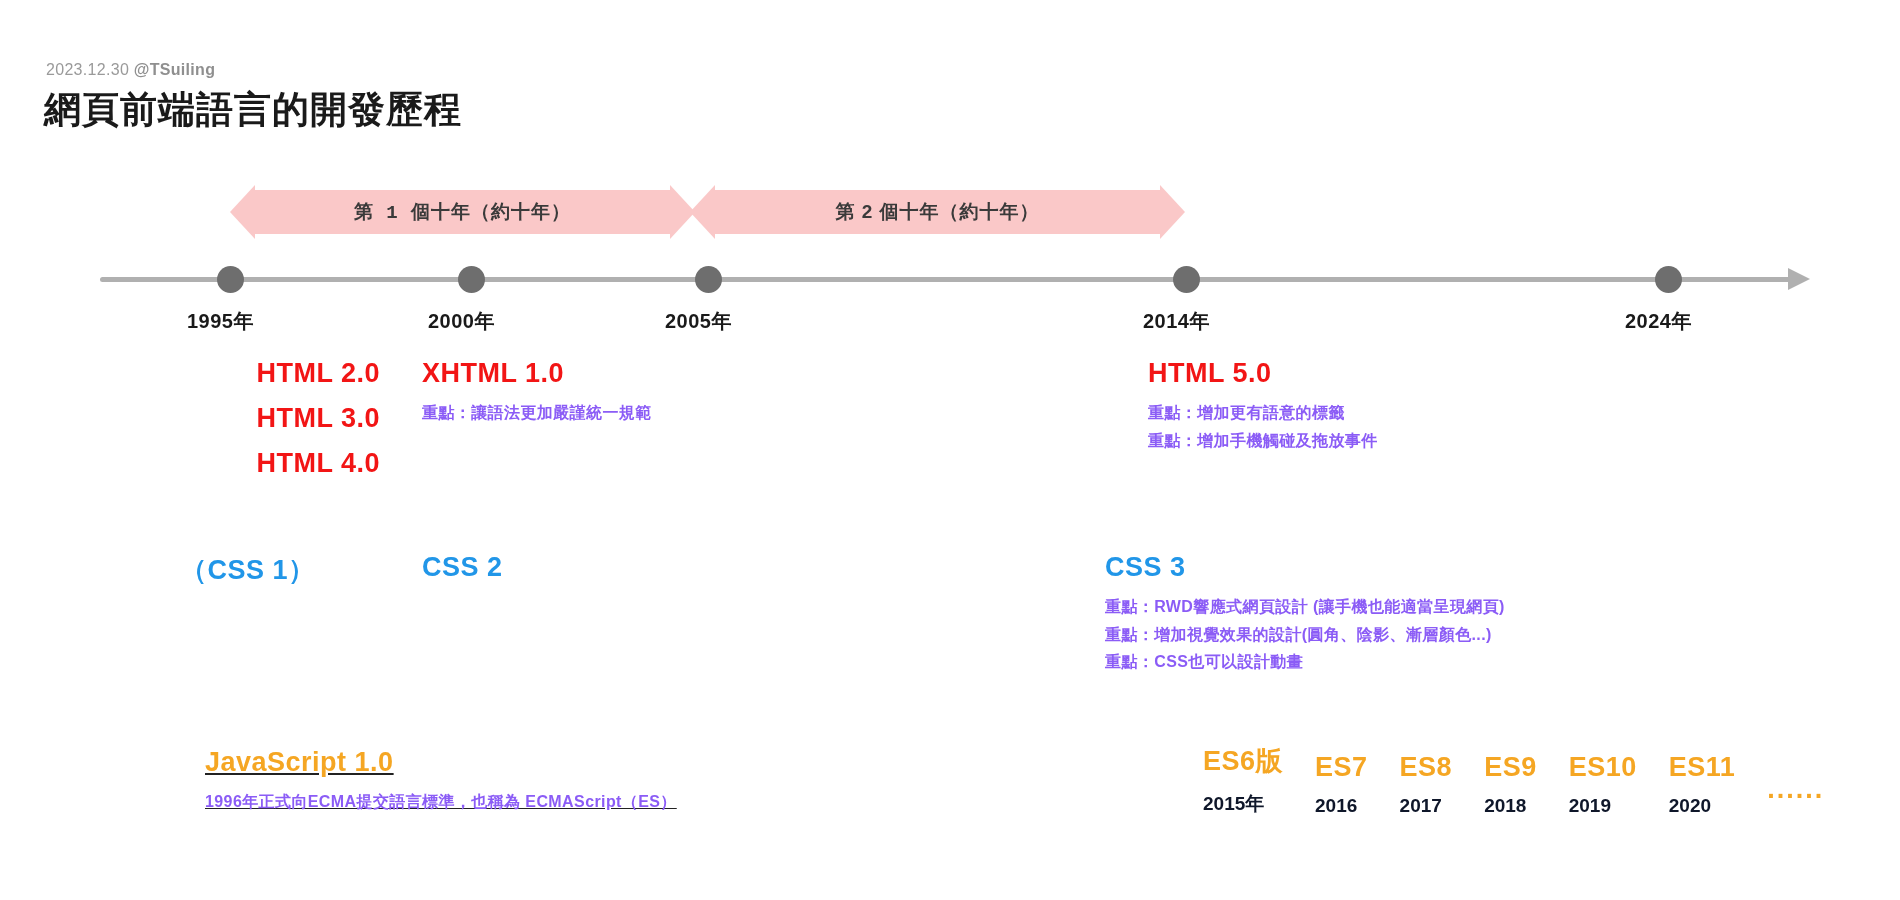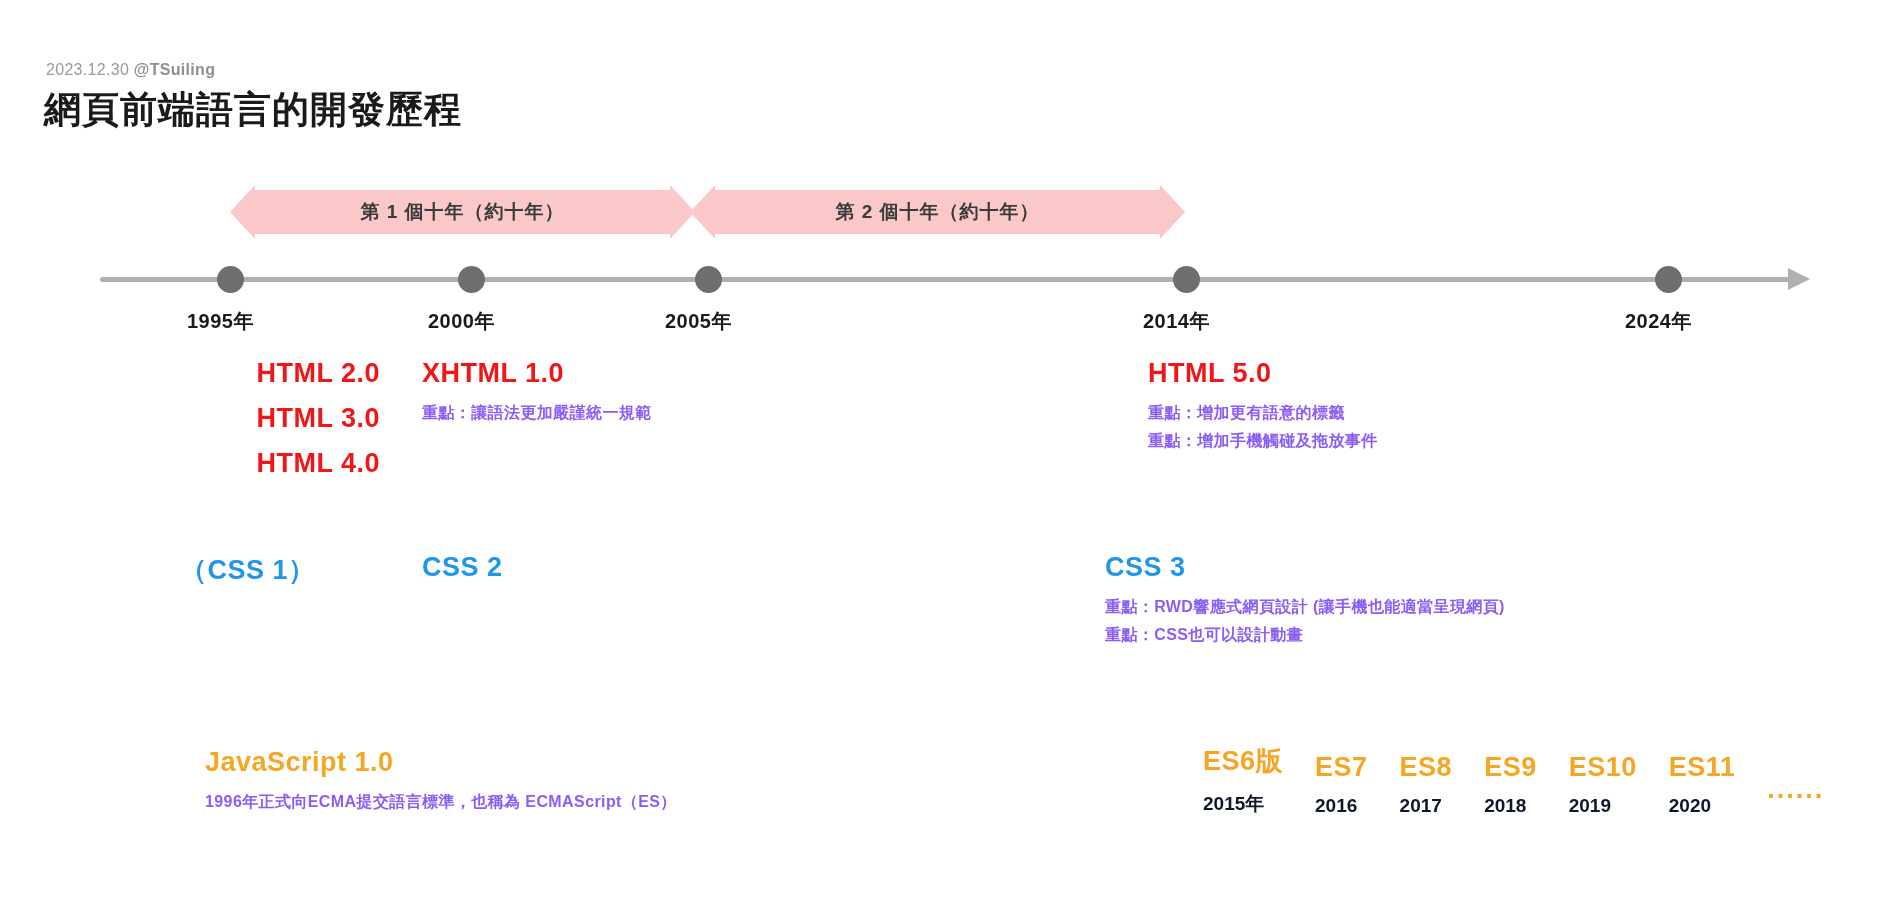--- a/index.html
+++ b/index.html
@@ -183,21 +183,21 @@
 <body>
 
 <div class="page">
 
   <div class="meta">
     <span>2023.12.30</span>
     <span class="handle">@TSuiling</span>
   </div>
   <div class="title">網頁前端語言的開發歷程</div>
 
-  <div class="decade" style="left:255px; width:415px;">
+  <div class="decade" style="left:255px; width:415px;font-family:Liberation Mono, monospace;">
     <div class="bar"></div>
     <div class="arrow-l"></div>
     <div class="arrow-r"></div>
     <div class="lbl">第 1 個十年（約十年）</div>
   </div>
 
   <div class="decade" style="left:715px; width:445px;">
     <div class="bar"></div>
     <div class="arrow-l"></div>
     <div class="arrow-r"></div>
@@ -241,24 +241,25 @@
     <div class="g-head blue">（CSS 1）</div>
   </div>
 
   <div class="group" style="left:422px; top:527px;">
     <div class="g-head blue">CSS 2</div>
   </div>
 
   <div class="group" style="left:1105px; top:527px;">
     <div class="g-head blue">CSS 3</div>
     <div class="g-sub">重點：RWD響應式網頁設計 (讓手機也能適當呈現網頁)</div>
+    <div class="g-sub">重點：增加視覺效果的設計(圓角、陰影、漸層顏色...)</div>
     <div class="g-sub">重點：CSS也可以設計動畫</div>
   </div>
 
-  <div class="group" style="left:205px; top:722px;">
+  <div class="group" style="left:205px; top:722px;text-decoration:underline;">
     <div class="g-head orange">JavaScript 1.0</div>
     <div class="g-sub">1996年正式向ECMA提交語言標準，也稱為 ECMAScript（ES）</div>
   </div>
 
   <div class="group" style="left:1203px; top:718px;">
     <div class="es-row">
       <div class="es-item">
         <div class="es-name">ES6版</div>
         <div class="es-year">2015年</div>
       </div>

